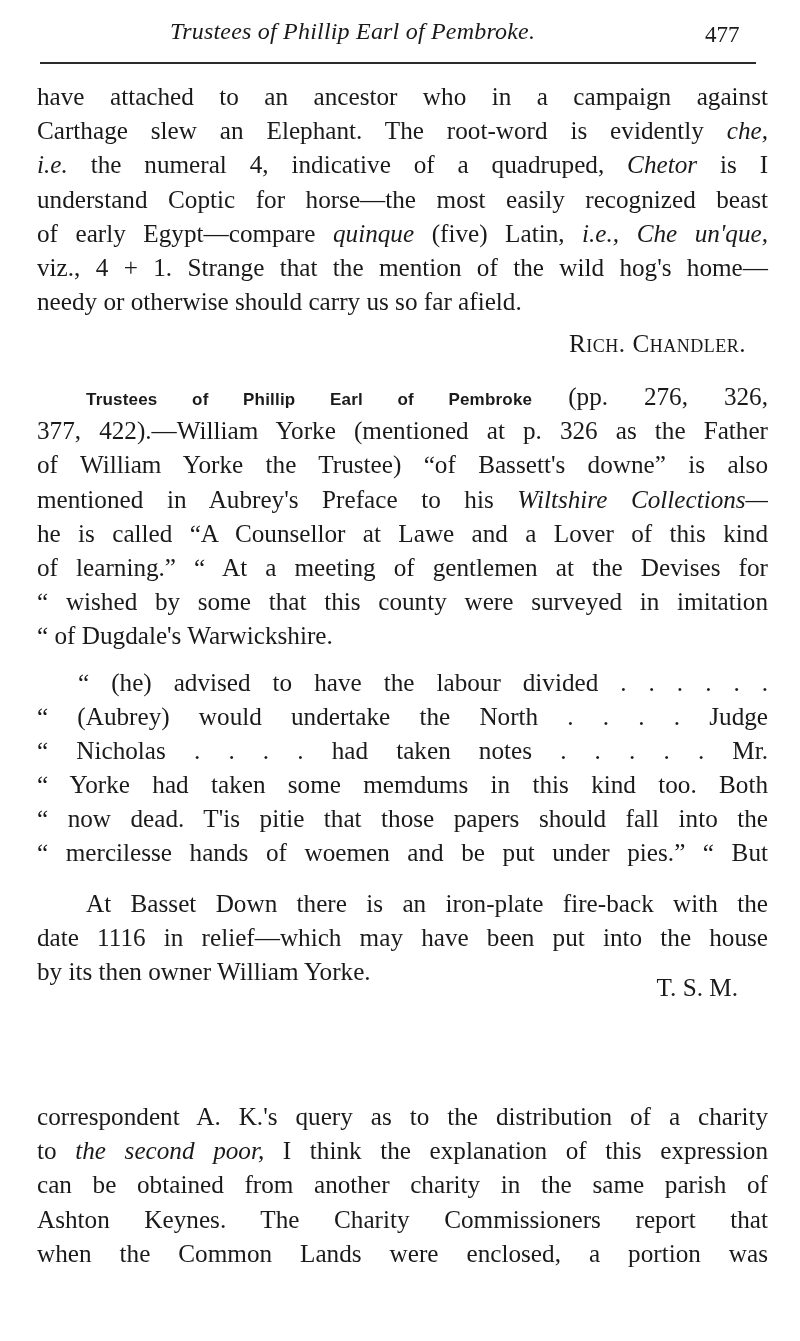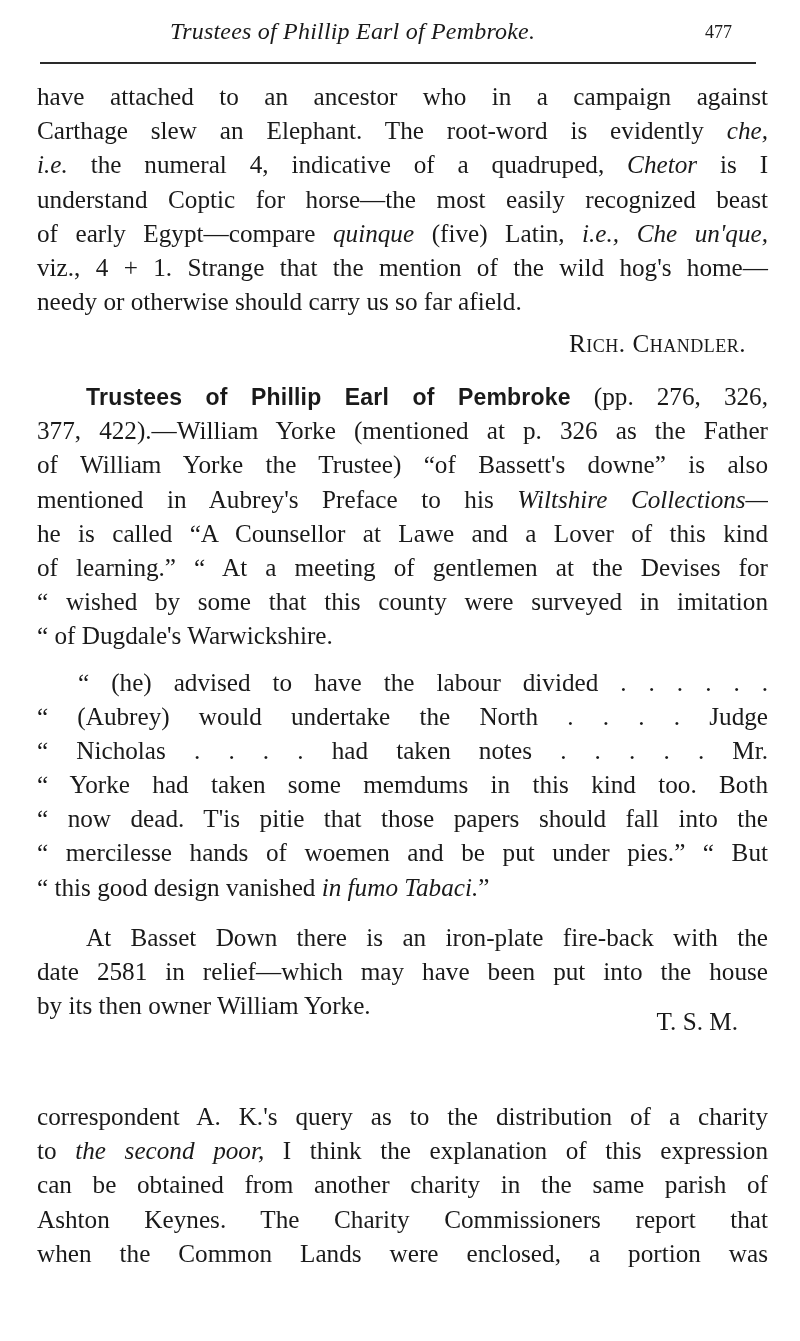--- a/index.html
+++ b/index.html
@@ -8,33 +8,33 @@
       font-family: "Liberation Serif", "DejaVu Serif", serif;
       color: #1a1a1a;
     }
     .page { position: absolute; left: 0; top: 0; width: 800px; height: 1341px; }
     .running-head { position: absolute; top: 10px; left: 0; width: 800px; height: 40px; }
     .running-title {
       position: absolute; left: 170px; top: 8px;
       font-style: italic; font-size: 24px; letter-spacing: 0.2px; color: #1a1a1a;
     }
     .page-number {
-      position: absolute; left: 705px; top: 12px; font-size: 18px; color: #1a1a1a;
+      position: absolute; left: 705px; top: 12px; font-size: 23px; color: #1a1a1a;
     }
     .head-rule {
       position: absolute; left: 40px; top: 62px; width: 716px; height: 2px; background: #2a2a2a;
     }
     .text { position: absolute; left: 37px; width: 731px; font-size: 25.2px; line-height: 34.2px; }
     .line { display: block; white-space: nowrap; text-align: justify; text-align-last: justify; height: 34.2px; }
     .line.last { text-align-last: left; }
     .line.indent { padding-left: 49px; }
     .line.quote-indent { padding-left: 41px; }
     .line.right { text-align: center; text-align-last: right; padding-right: 22px; }
     .smallcaps { font-variant: small-caps; letter-spacing: 0.5px; }
-    .bold-head { font-family: "Liberation Sans", "DejaVu Sans", sans-serif; font-weight: bold; font-size: 23px; letter-spacing: 0.2px; }
+    .bold-head { font-family: "Liberation Sans", "DejaVu Sans", sans-serif; font-weight: bold; font-size: 17px; letter-spacing: 0.2px; }
     i { font-style: italic; }
     .sig-tsm { float: right; padding-right: 30px; margin-top: 16px; }
   </style>
 </head>
 <body>
 
 <div class="page">
 
   <div class="running-head">
     <span class="running-title">Trustees of Phillip Earl of Pembroke.</span>
@@ -62,24 +62,23 @@
     <span class="line">of learning.”  “ At a meeting of gentlemen at the Devises for</span>
     <span class="line">“ wished by some that this county were surveyed in imitation</span>
     <span class="line last">“ of Dugdale's Warwickshire.</span>
 
     <span class="line quote-indent" style="margin-top:12px;">“ (he) advised to have the labour divided  .  .  .  .  .  .</span>
     <span class="line">“ (Aubrey) would undertake the North  .  .  .  .  Judge</span>
     <span class="line">“ Nicholas  .  .  .  .  had taken notes  .  .  .  .  .  Mr.</span>
     <span class="line">“ Yorke had taken some memdums in this kind too.  Both</span>
     <span class="line">“ now dead.  T'is pitie that those papers should fall into the</span>
     <span class="line">“ mercilesse hands of woemen and be put under pies.”  “ But</span>
-    <span class="line last"><span>“ this good design vanished</span> <i>in fumo Tabaci.</i><span>”</span></span>
 
     <span class="line indent" style="margin-top:16px;">At Basset Down there is an iron-plate fire-back with the</span>
-    <span class="line">date 2581 in relief—which may have been put into the house</span>
+    <span class="line">date 1116 in relief—which may have been put into the house</span>
     <span class="line last"><span>by its then owner William Yorke.</span><span class="sig-tsm">T. S. M.</span></span>
   </div>
 
   <div class="text" style="top:1100px;">
     <span class="line">correspondent A. K.'s query as to the distribution of a charity</span>
     <span class="line"><span>to </span><i>the second poor,</i> <span>I think the explanation of this expression</span></span>
     <span class="line">can be obtained from another charity in the same parish of</span>
     <span class="line">Ashton Keynes.  The Charity Commissioners report that</span>
     <span class="line">when the Common Lands were enclosed, a portion was</span>
   </div>

